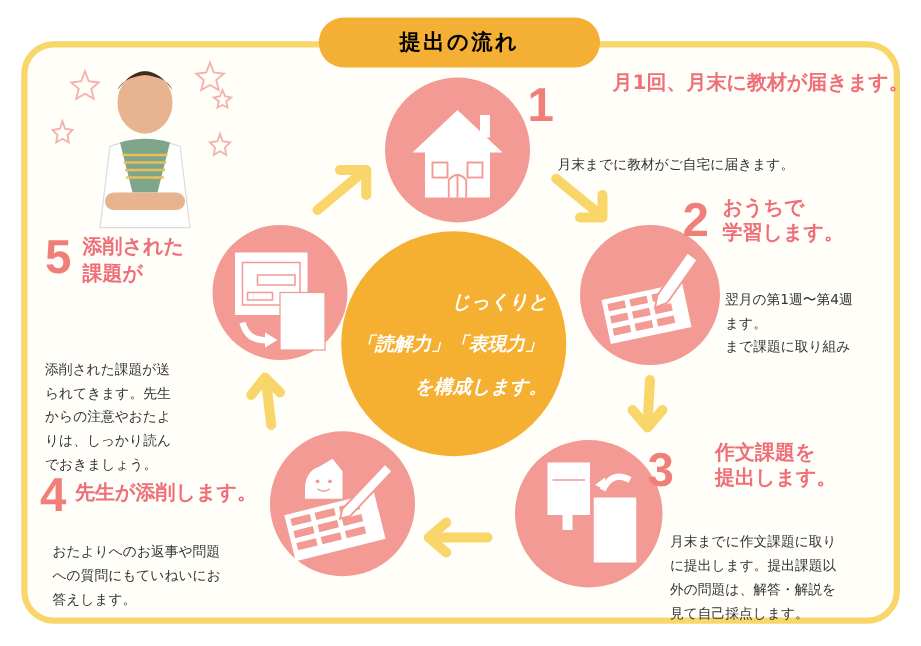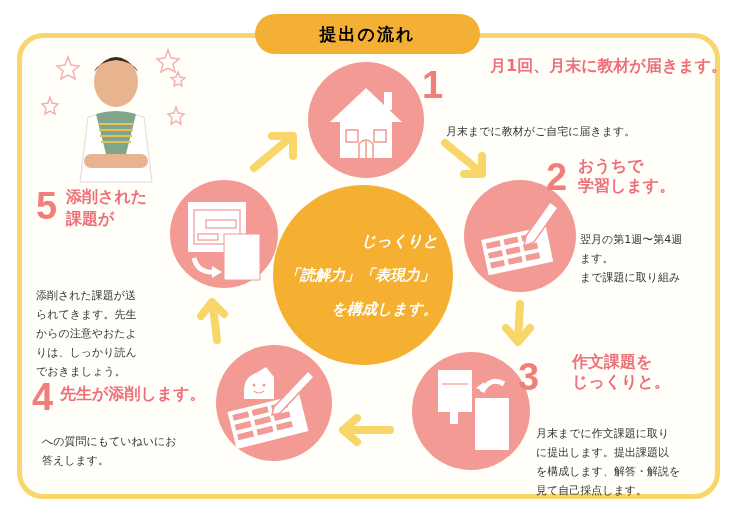--- a/index.html
+++ b/index.html
@@ -139,26 +139,26 @@
     <rect x="38" y="60" width="8" height="12" fill="#fff"></rect>
     <path d="M30 32 h26" stroke="#f29a93" stroke-width="1.2"></path>
     <rect x="63" y="46" width="34" height="52" fill="#fff"></rect>
     <path d="M70 40 q8 -16 22 -8" stroke="#fff" stroke-width="5" fill="none"></path>
     <path d="M64 36 l8 -6 l1 10z" fill="#fff"></path>
   </svg>
 </div>
 <div class="step-num" style="left:518px;top:358px;">3</div>
 <div class="step-head" style="left:551px;top:352px;margin-left:21px;">
   <div>作文課題を</div>
-  <div>じっくりと。</div>
+  <div>提出します。</div>
 </div>
 <div class="step-body" style="left:536px;top:396px;">
   <div>月末までに作文課題に取り</div>
   <div>に提出します。提出課題以</div>
-  <div>を構成します、解答・解説を</div>
+  <div>外の問題は、解答・解説を</div>
   <div>見て自己採点します。</div>
 </div>
 
 <div class="circle" style="left:216px;top:345px;width:116px;height:116px;">
   <svg width="116" height="116" viewBox="0 0 116 116">
     <path d="M28 46 q0 -14 12 -18 l10 -6 l8 10 v22 h-30z" fill="#fff"></path>
     <circle cx="38" cy="40" r="1.5" fill="#f29a93"></circle>
       <circle cx="48" cy="40" r="1.5" fill="#f29a93"></circle>
     <path d="M38 46 q5 4 10 0" stroke="#f29a93" fill="none" stroke-width="1.2"></path>
     <g transform="rotate(-14 58 72)">
@@ -174,20 +174,21 @@
           <rect x="38" y="80" width="16" height="6"></rect>
           <rect x="58" y="80" width="16" height="6"></rect>
       </g>
     </g>
     <path d="M58 62 L92 26 L98 32 L64 68 L56 70 Z" fill="#fff" stroke="#f29a93" stroke-width="1.5"></path>
   </svg>
 </div>
 <div class="step-num" style="left:32px;top:378px;">4</div>
 <div class="step-head" style="left:60px;top:384px;">先生が添削します。</div>
 <div class="step-body" style="left:42px;top:404px;">
+  <div>おたよりへのお返事や問題</div>
   <div>への質問にもていねいにお</div>
   <div>答えします。</div>
 </div>
 
 <div class="circle" style="left:170px;top:180px;width:108px;height:108px;">
   <svg width="108" height="108" viewBox="0 0 108 108">
     <rect x="18" y="22" width="58" height="50" fill="#fff"></rect>
     <g fill="none" stroke="#f29a93" stroke-width="1.2">
       <rect x="24" y="30" width="46" height="34"></rect>
       <rect x="36" y="40" width="30" height="8"></rect>

